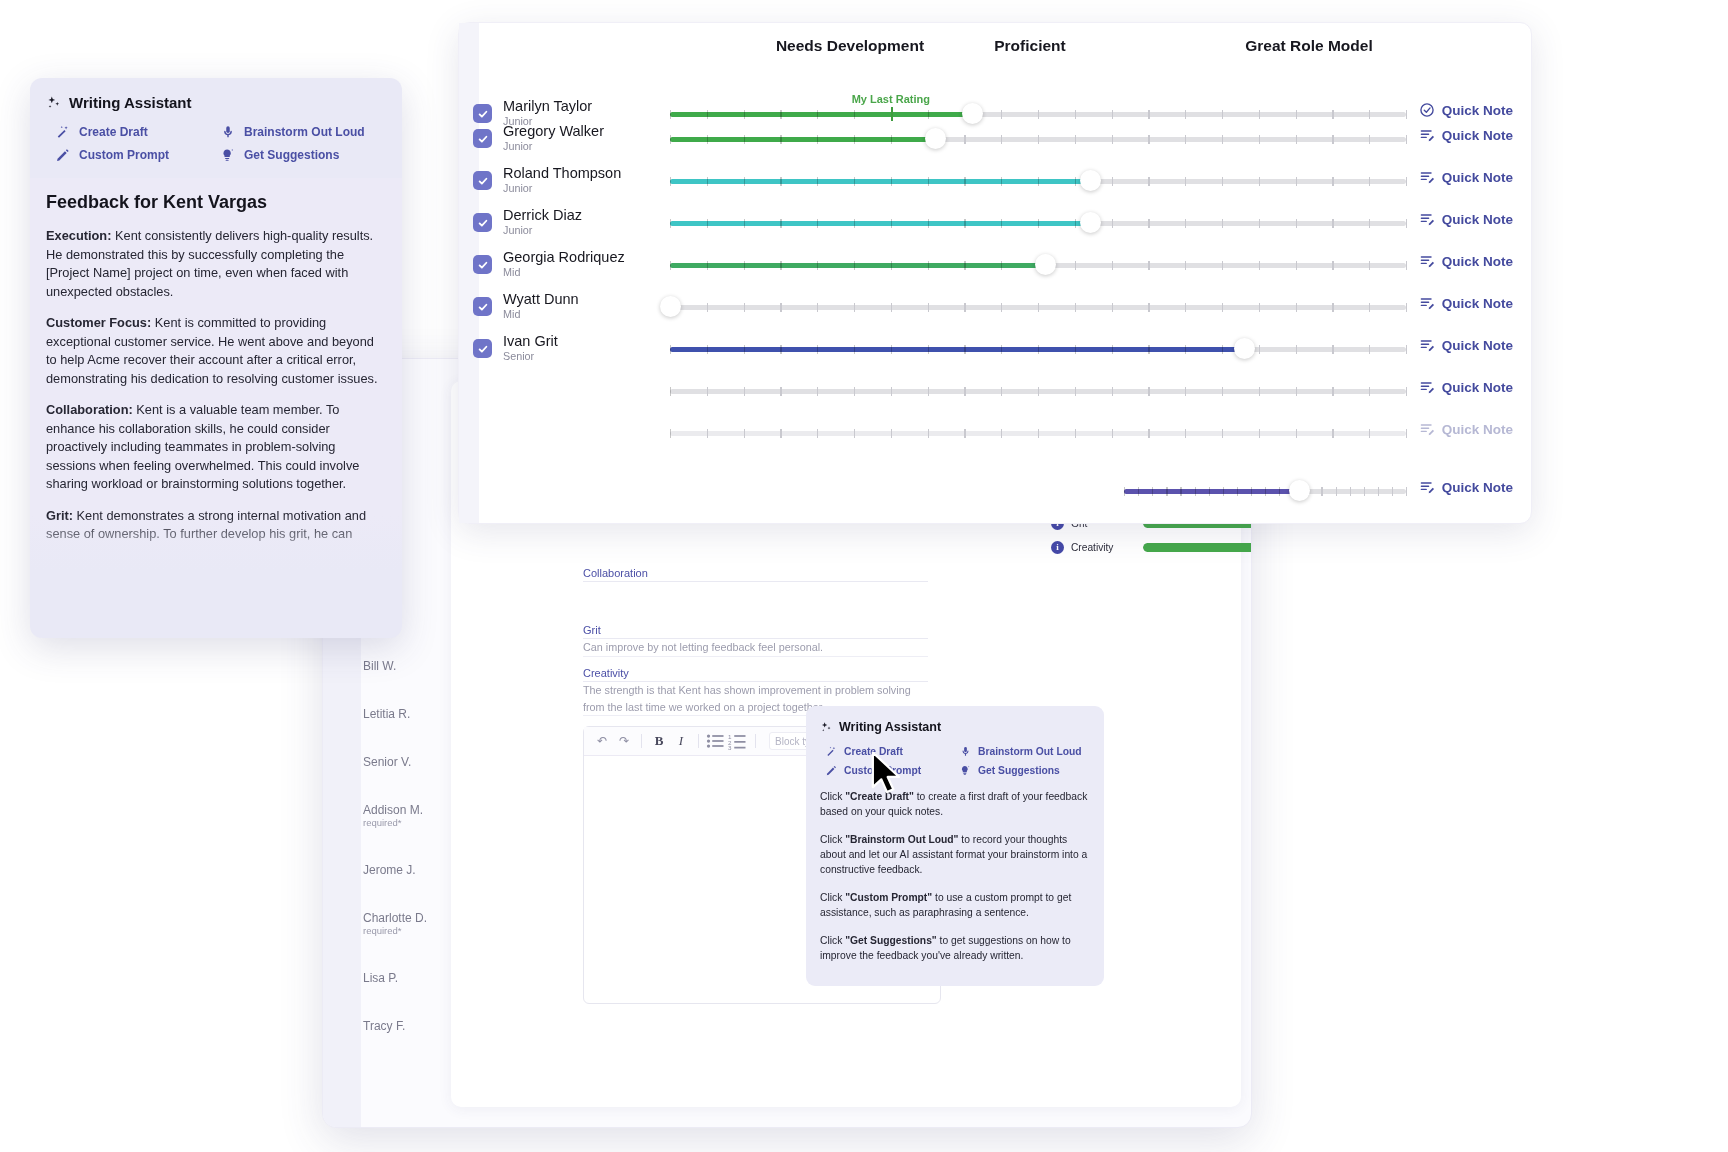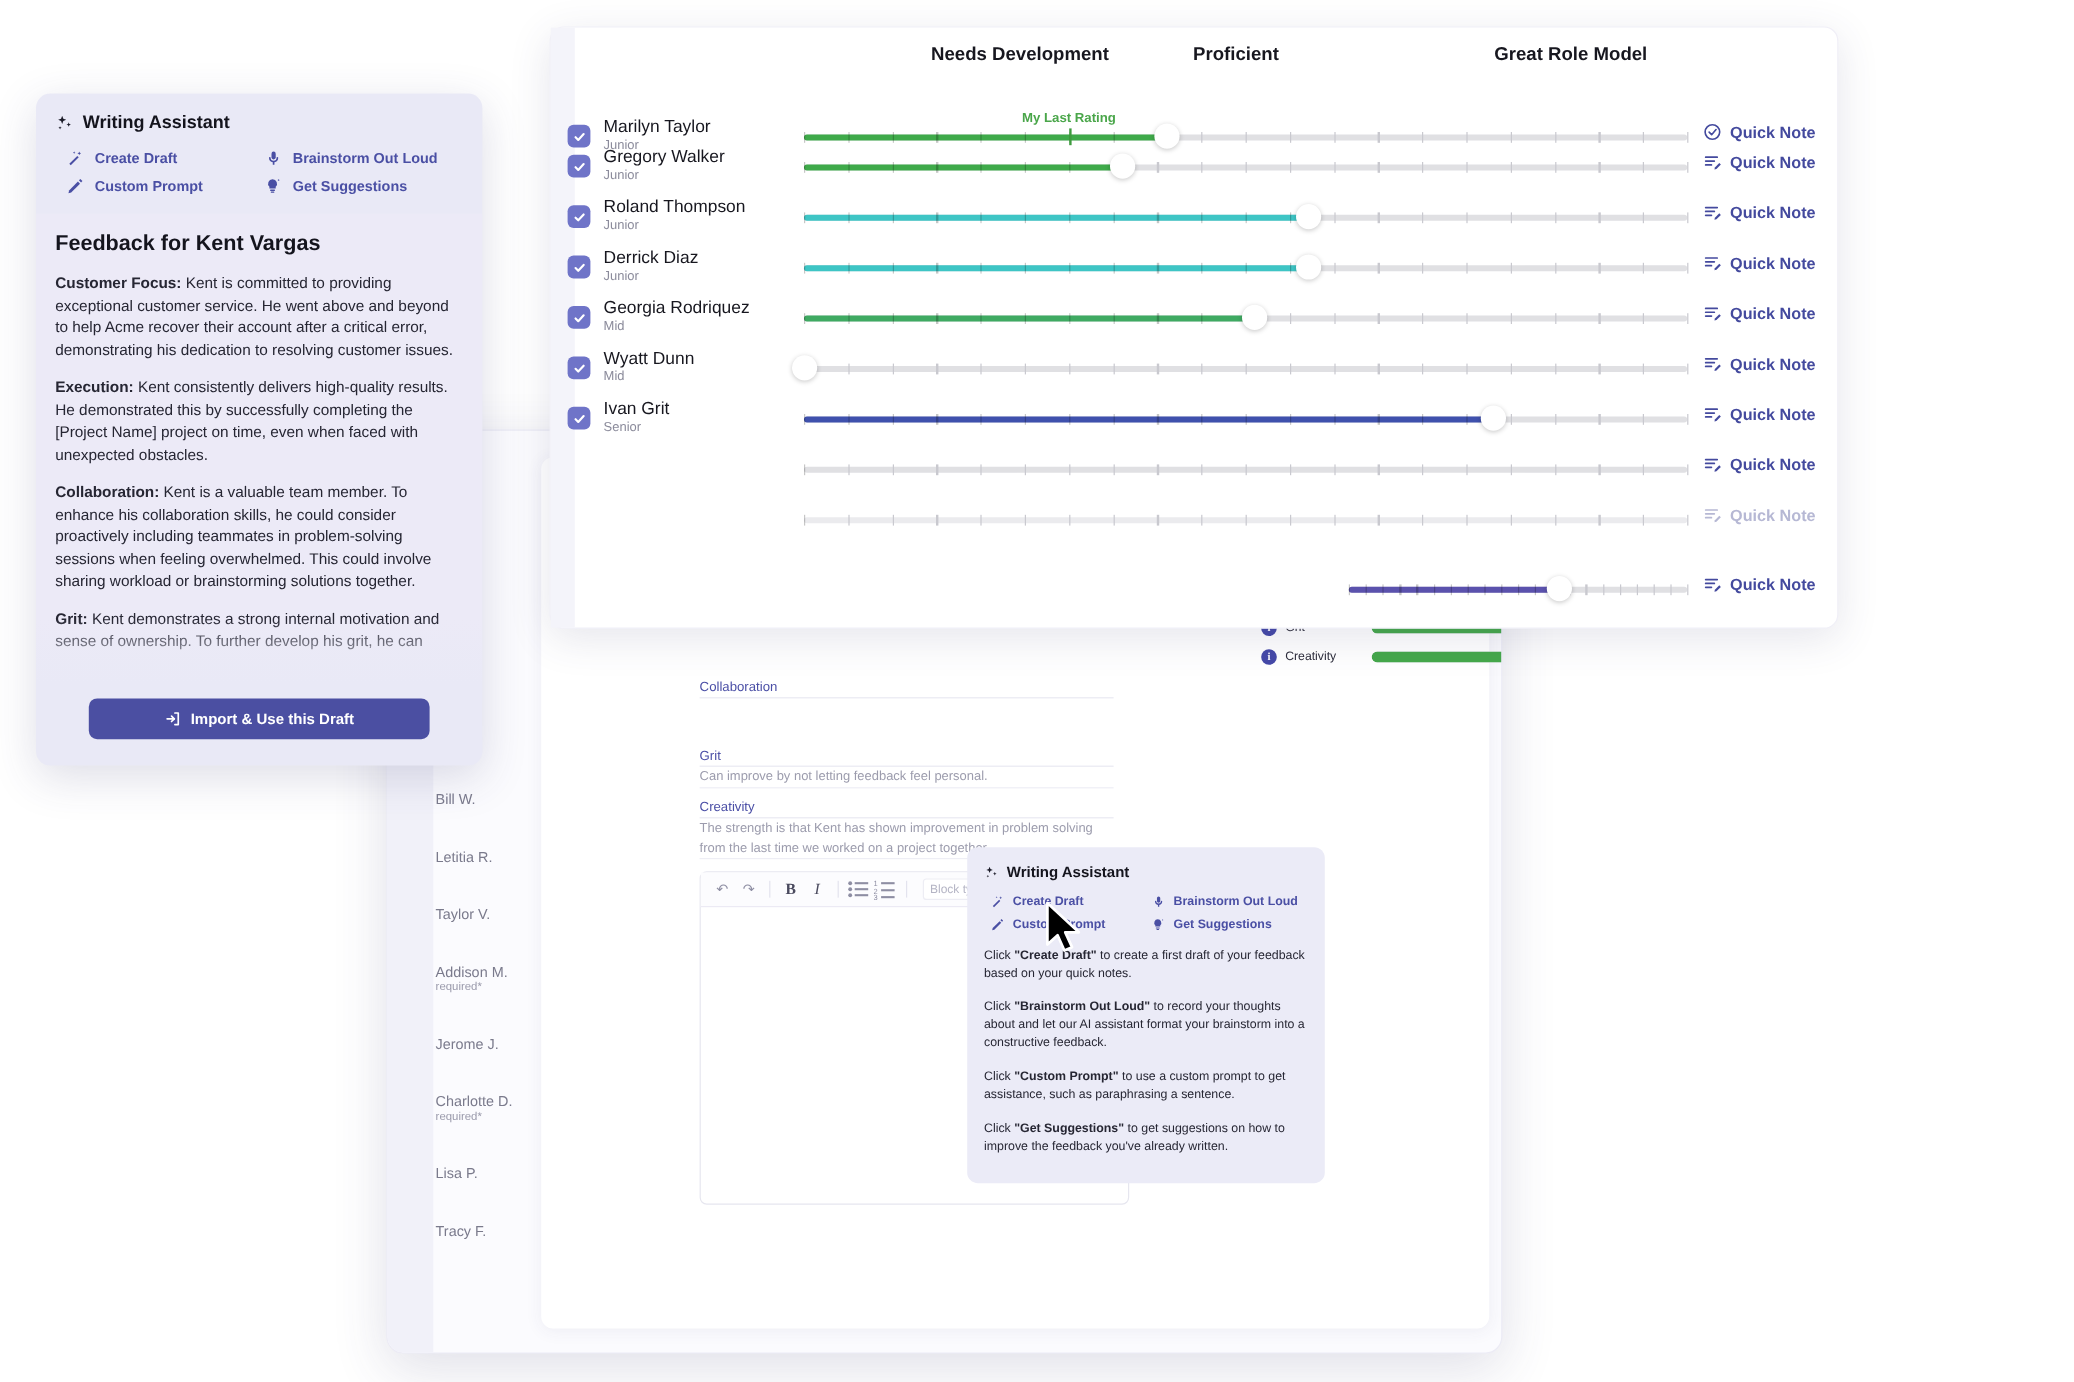--- a/index.html
+++ b/index.html
@@ -161,21 +161,21 @@
     <div class="reviewer-list">
       <div class="reviewer">
         <div class="reviewer-name">Bill W.</div>
         <div class="reviewer-req"></div>
       </div>
       <div class="reviewer">
         <div class="reviewer-name">Letitia R.</div>
         <div class="reviewer-req"></div>
       </div>
       <div class="reviewer">
-        <div class="reviewer-name">Taylor V.</div>
+        <div class="reviewer-name">Senior V.</div>
         <div class="reviewer-req"></div>
       </div>
       <div class="reviewer">
         <div class="reviewer-name">Addison M.</div>
         <div class="reviewer-req">required*</div>
       </div>
       <div class="reviewer">
         <div class="reviewer-name">Jerome J.</div>
         <div class="reviewer-req"></div>
       </div>
@@ -772,41 +772,33 @@
             <rect x="4.6" y="11.4" width="4.8" height="1.3" rx=".65"></rect>
             <rect x="5.3" y="13.3" width="3.4" height="1.2" rx=".6"></rect>
             <path d="M12.8 1.2l.32.82.82.32-.82.32-.32.82-.32-.82-.82-.32.82-.32z"></path>
           </svg>
         <span>Get Suggestions</span>
       </div>
     </div>
     <div class="wa-body">
       <div class="wa-h2">Feedback for Kent Vargas</div>
       <div class="wa-p">
+        <b>Execution:</b><span> Kent consistently delivers high-quality results. He demonstrated this by successfully completing the [Project Name] project on time, even when faced with unexpected obstacles.</span>
+      </div>
+      <div class="wa-p">
         <b>Customer Focus:</b><span> Kent is committed to providing exceptional customer service. He went above and beyond to help Acme recover their account after a critical error, demonstrating his dedication to resolving customer issues.</span>
-      </div>
-      <div class="wa-p">
-        <b>Execution:</b><span> Kent consistently delivers high-quality results. He demonstrated this by successfully completing the [Project Name] project on time, even when faced with unexpected obstacles.</span>
       </div>
       <div class="wa-p">
         <b>Collaboration:</b><span> Kent is a valuable team member. To enhance his collaboration skills, he could consider proactively including teammates in problem-solving sessions when feeling overwhelmed. This could involve sharing workload or brainstorming solutions together.</span>
       </div>
       <div class="wa-p">
         <b>Grit:</b><span> Kent demonstrates a strong internal motivation and sense of ownership. To further develop his grit, he can</span>
       </div>
     </div>
     <div class="wa-fade"></div>
-    <div class="wa-btn">
-      <svg viewBox="0 0 16 16" fill="none" stroke="#fff" stroke-width="1.6" stroke-linecap="round" stroke-linejoin="round">
-          <path d="M10 2.5h3.2v11H10"></path>
-          <path d="M2.6 8h6.8"></path>
-          <path d="M6.8 5.4L9.4 8l-2.6 2.6"></path>
-        </svg>
-      <span>Import &amp; Use this Draft</span>
-    </div>
   </div>
 
   <div class="wa2">
     <div class="wa2-title">
       <svg viewBox="0 0 16 16" fill="#1b1b28" style="width:12px;height:12px">
         <path d="M6.2 1.6l1 2.6 2.6 1-2.6 1-1 2.6-1-2.6-2.6-1 2.6-1z"></path>
           <path d="M12 7.4l.55 1.45L14 9.4l-1.45.55L12 11.4l-.55-1.45L10 9.4l1.45-.55z"></path>
           <path d="M4.3 10.8l.4 1.05 1.05.4-1.05.4-.4 1.05-.4-1.05-1.05-.4 1.05-.4z"></path>
       </svg>
       <span>Writing Assistant</span>

